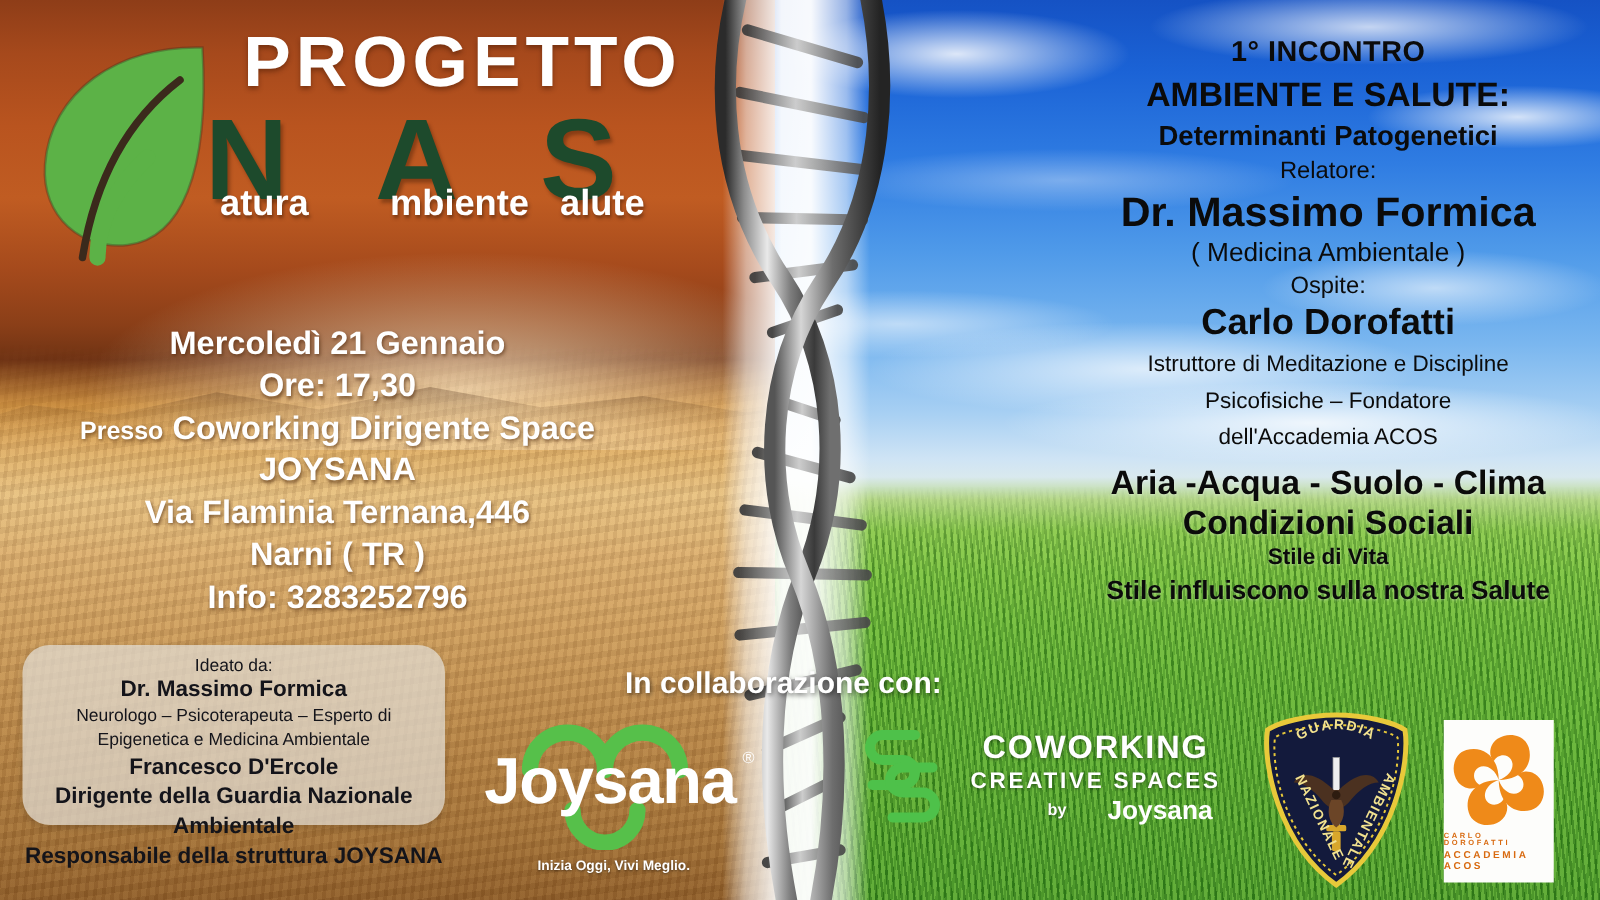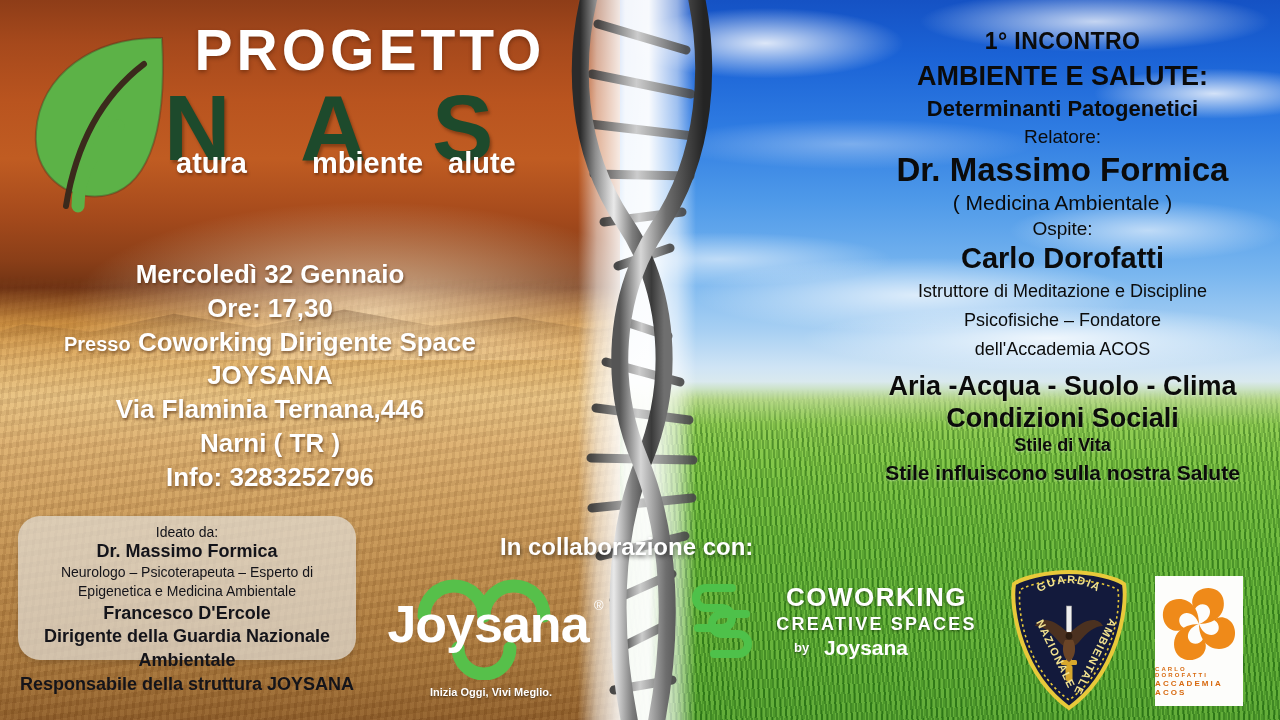--- a/index.html
+++ b/index.html
@@ -189,21 +189,21 @@
   
   .joysana { position:absolute; left:366px; top:568px; width:250px; height:130px; text-align:center; }
   .joysana .tagline {
     font-size:11px; font-weight:bold; color:#ffffff; margin-top:2px;
     text-shadow:0 1px 2px rgba(0,0,0,.5);
   }
   .coworking { position:absolute; left:676px; top:578px; width:247px; height:92px; }
   .cw-text { position:absolute; left:98px; top:4px; width:205px; text-align:center; color:#fff; }
   .cw-text .l1 { font-size:26px; font-weight:bold; letter-spacing:1.5px; text-shadow:0 1px 3px rgba(0,0,0,.45); }
   .cw-text .l2 { font-size:18px; font-weight:bold; letter-spacing:2.2px; margin-top:1px; text-shadow:0 1px 3px rgba(0,0,0,.45); }
-  .cw-by { position:absolute; left:118px; top:56px; display:flex; align-items:center; gap:9px; }
+  .cw-by { position:absolute; left:118px; top:56px; display:flex; align-items:center; gap:27px;padding-left:44px; }
   .cw-by .byword { font-size:13px; font-weight:bold; color:#fff; text-shadow:0 1px 2px rgba(0,0,0,.5); }
 
   .gna { position:absolute; left:1006px; top:566px; width:126px; height:148px; }
   .acos {
     position:absolute; left:1155px; top:576px; width:88px; height:130px;
     background:#fdfdfb; display:flex; flex-direction:column; align-items:center;
     justify-content:center; padding-bottom:4px;
   }
   .acos .a-l1 { font-size:6px; font-weight:bold; color:#d86a10; letter-spacing:2.1px; }
   .acos .a-l2 { font-size:8px; font-weight:bold; color:#d86a10; letter-spacing:2.1px; margin-top:1px; }
@@ -283,21 +283,21 @@
       <span class="big s">S</span>
     </div>
     <div class="wordrow">
       <span class="w1">atura</span>
       <span class="w2">mbiente</span>
       <span class="w3">alute</span>
     </div>
   </div>
 
   <div class="event">
-    <div>Mercoledì 32 Gennaio</div>
+    <div>Mercoledì 21 Gennaio</div>
     <div>Ore: 17,30</div>
     <div class="venue"><span class="small">Presso</span> <span>Coworking Dirigente Space</span></div>
     <div>JOYSANA</div>
     <div>Via Flaminia Ternana,446</div>
     <div>Narni ( TR )</div>
     <div>Info: 3283252796</div>
   </div>
 
   <div class="right-col">
     <div class="r-incontro">1° INCONTRO</div>

